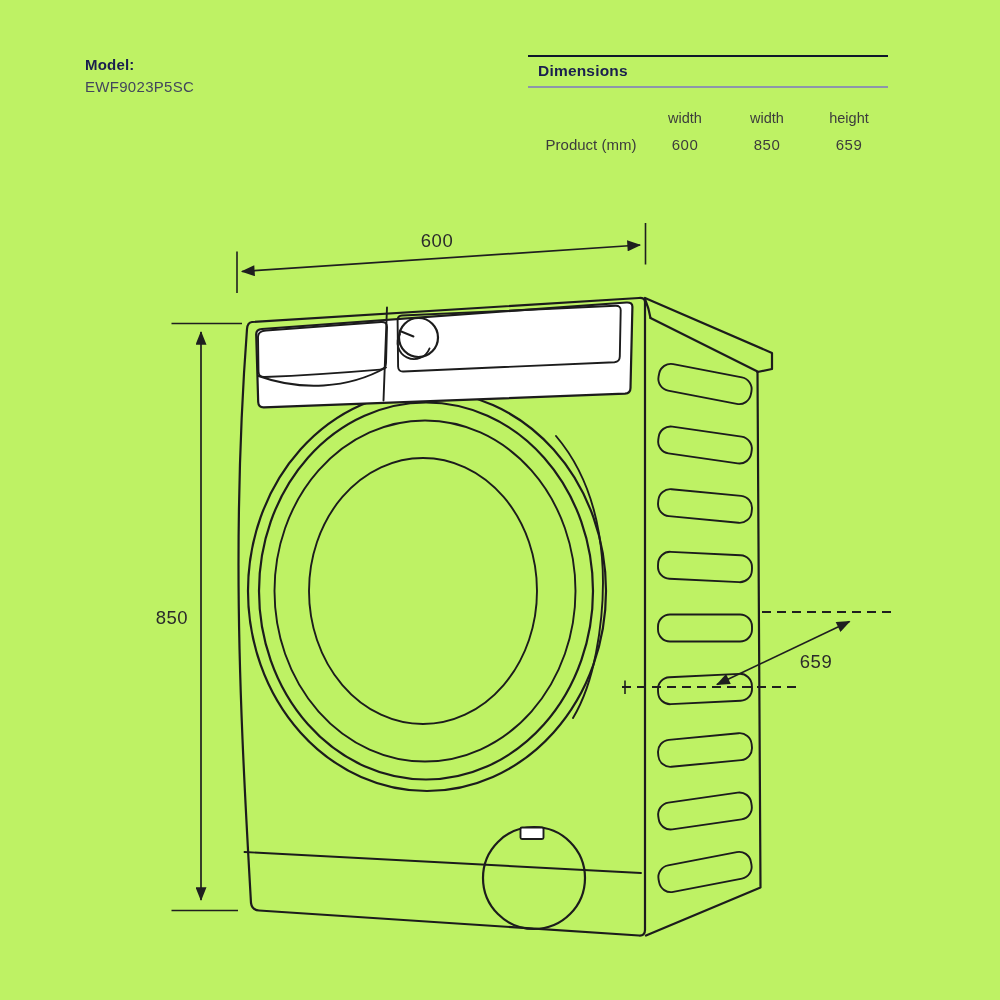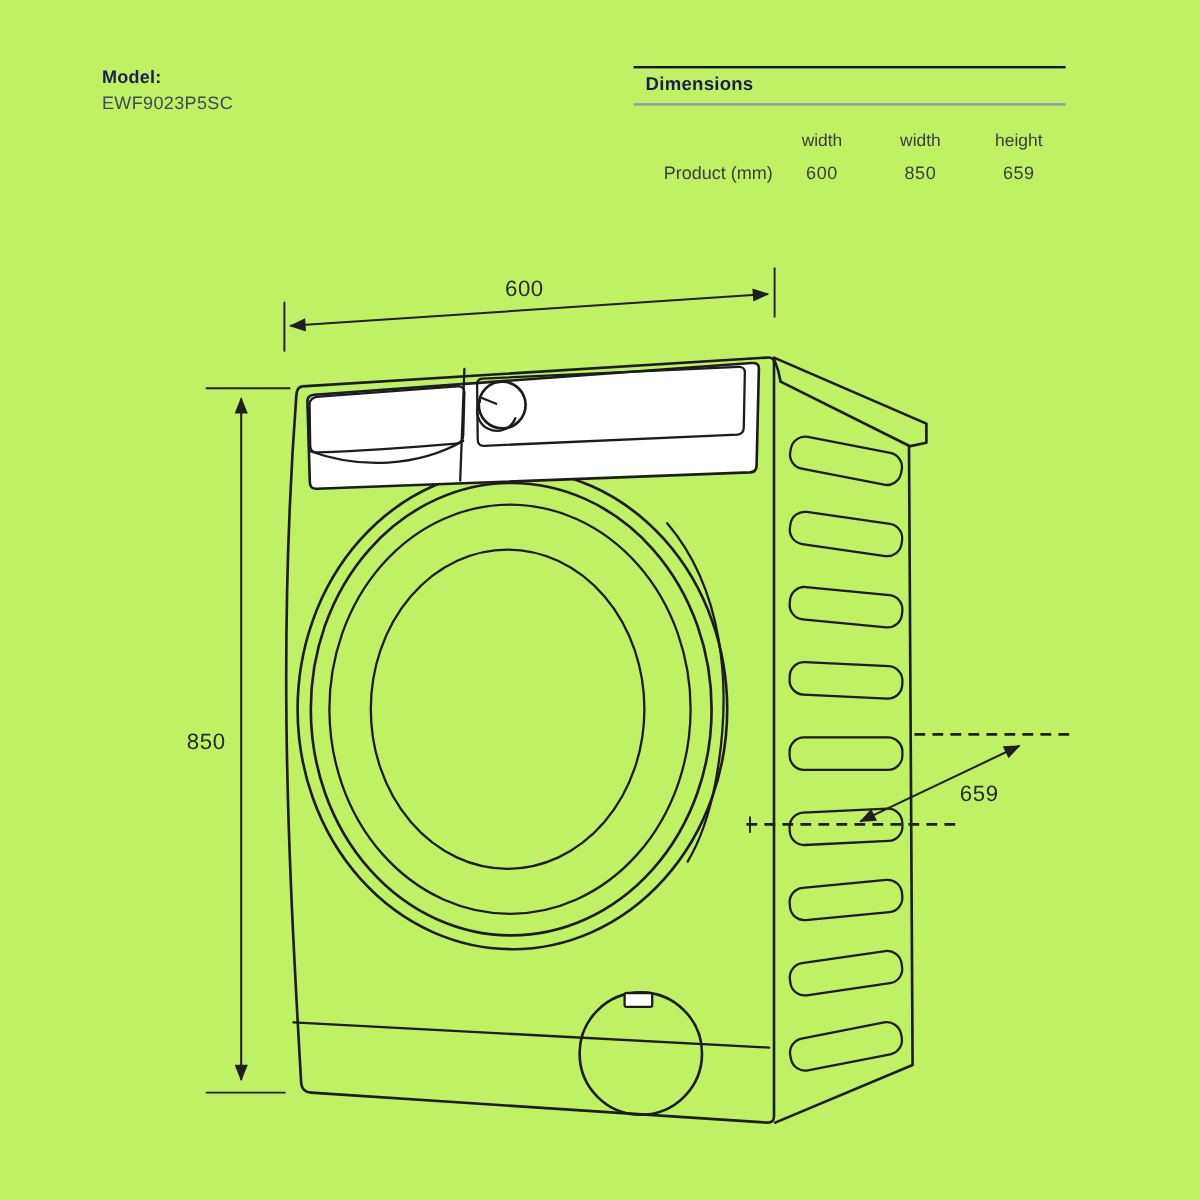--- a/index.html
+++ b/index.html
@@ -6,21 +6,21 @@
   .stage{position:relative;width:1000px;height:1000px;background:#bef264;overflow:hidden;
          font-family:"Liberation Sans","DejaVu Sans",sans-serif;padding-left:32px;}
   .model-block{position:absolute;left:85px;top:56px;line-height:1.25;}
   .model-label{font-size:15px;font-weight:bold;color:#1a1f4e;letter-spacing:.2px;}
   .model-value{font-size:15px;color:#42465c;margin-top:3px;letter-spacing:.3px;text-align:center;}
   .dims{position:absolute;left:528px;top:55px;width:360px;}
   .dims-title{border-top:2px solid #0f172a;border-bottom:2px solid #8d96ab;
               padding:5px 0 6px 10px;font-size:15.5px;font-weight:bold;color:#1a1f4e;letter-spacing:.2px;}
   .dims-grid{display:grid;grid-template-columns:116px 82px 82px 82px;color:#3c3c3c;margin-top:12px;}
   .dims-grid .hcell{padding-top:10px;font-size:14.5px;text-align:center;}
-  .dims-grid .rlabel{padding:10px 0 0 10px;font-size:15px;text-align:right;}
+  .dims-grid .rlabel{padding:10px 0 0 10px;font-size:15px;text-align:center;}
   .dims-grid .vcell{padding-top:10px;font-size:15px;text-align:center;letter-spacing:.5px;}
   svg.diagram{position:absolute;left:0;top:0;}
   .ln{fill:none;stroke:#1c1c1c;stroke-width:2.2;stroke-linecap:round;stroke-linejoin:round;}
   .ln-thin{fill:none;stroke:#1c1c1c;stroke-width:1.9;stroke-linecap:round;stroke-linejoin:round;}
   .panel-fill{fill:#ffffff;}
   .dim{fill:none;stroke:#1f1f1f;stroke-width:1.7;stroke-linecap:butt;}
   .tick{fill:none;stroke:#1f1f1f;stroke-width:1.6;stroke-linecap:butt;}
   .dash{fill:none;stroke:#1f1f1f;stroke-width:2.2;stroke-dasharray:9 6;stroke-linecap:butt;}
   .dim-text{font-family:"Liberation Sans","DejaVu Sans",sans-serif;font-size:18.5px;fill:#2b2b2b;letter-spacing:.5px;}
 </style>

